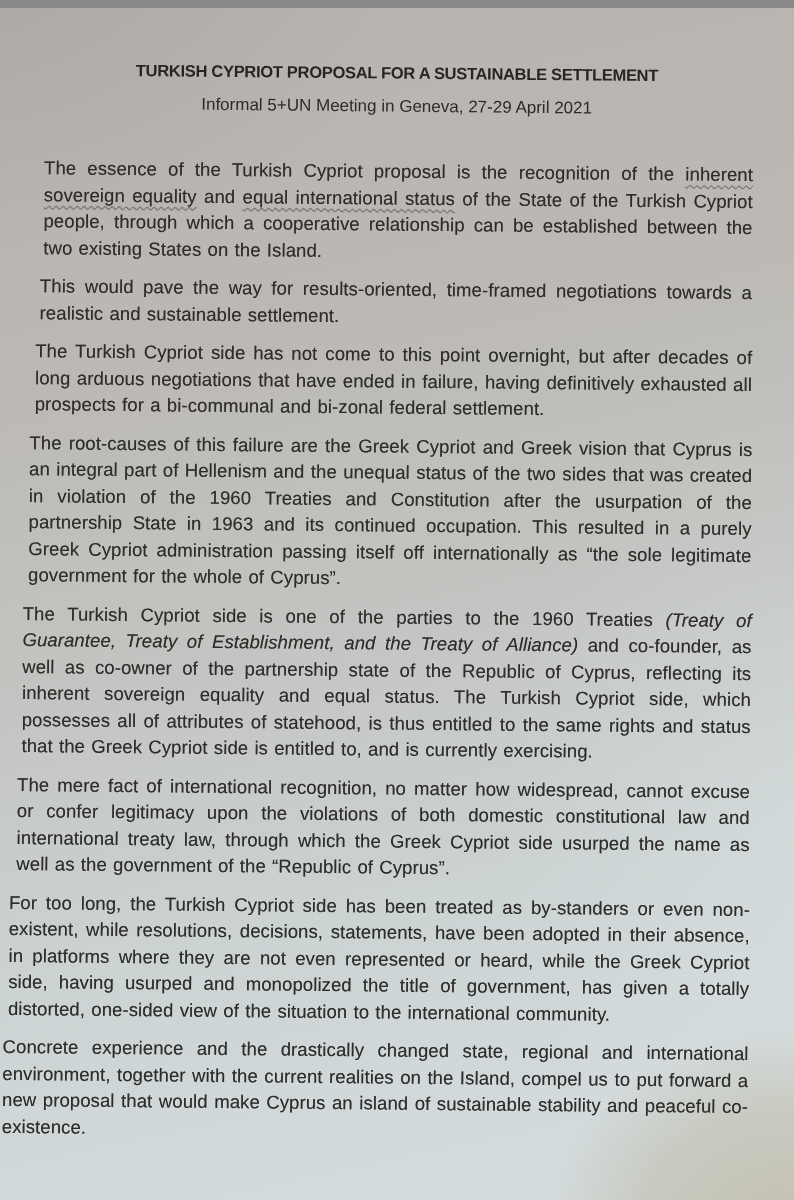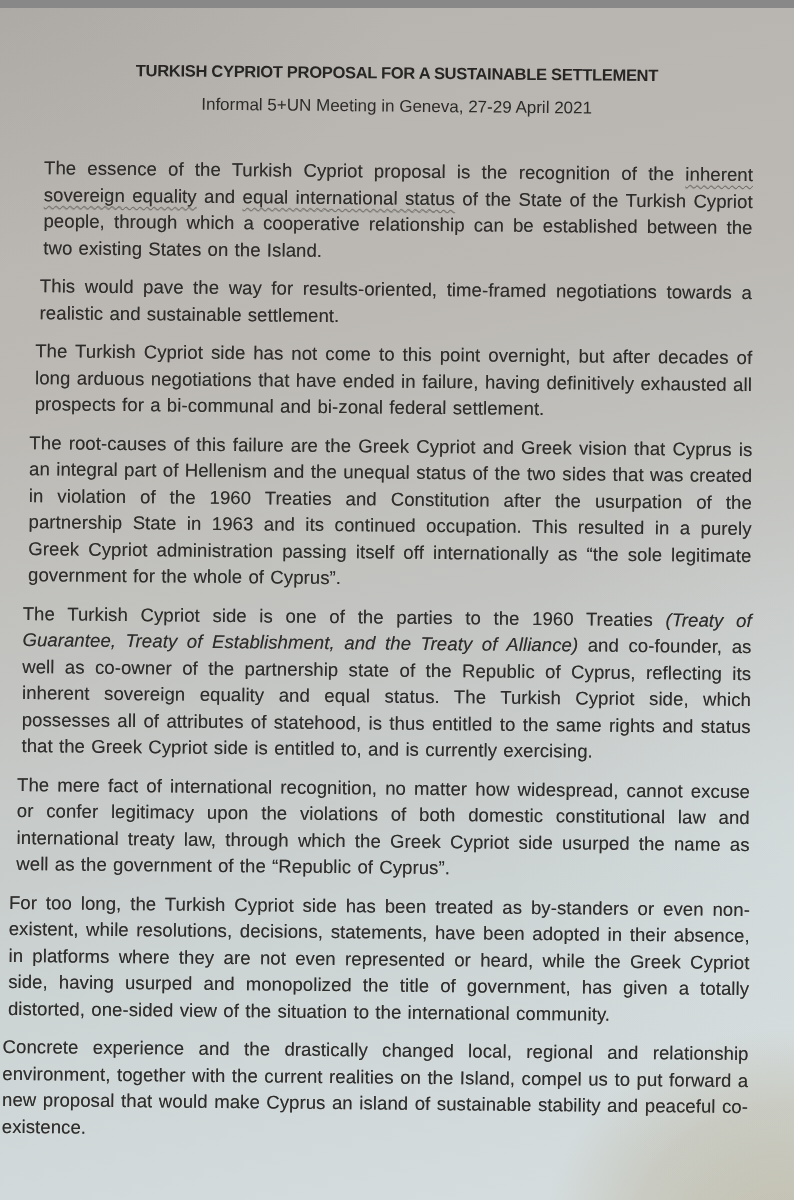--- a/index.html
+++ b/index.html
@@ -80,16 +80,16 @@
     <h1 class="doc-title">TURKISH CYPRIOT PROPOSAL FOR A SUSTAINABLE SETTLEMENT</h1>
     <div class="doc-subtitle">Informal 5+UN Meeting in Geneva, 27-29 April 2021</div>
     <div class="doc-body">
         <p><span class="seg-normal">The essence of the Turkish Cypriot proposal is the recognition of the </span><span class="seg-underline">inherent sovereign equality</span><span class="seg-normal"> and  </span><span class="seg-underline">equal international status</span><span class="seg-normal"> of the State of the Turkish Cypriot people, through which a cooperative relationship can be established between the two existing States on the Island.</span></p>
         <p><span class="seg-normal">This would pave the way for results-oriented, time-framed negotiations towards a realistic and sustainable settlement.</span></p>
         <p><span class="seg-normal">The Turkish Cypriot side has not come to this point overnight, but after decades of long arduous negotiations that have ended in failure, having definitively exhausted all prospects for a bi-communal and bi-zonal federal settlement.</span></p>
         <p><span class="seg-normal">The root-causes of this failure are the Greek Cypriot and Greek vision that Cyprus is an integral part of Hellenism and the unequal status of the two sides that was created in violation of the 1960 Treaties and Constitution after the usurpation of the partnership State in 1963 and its continued occupation. This resulted in a purely Greek Cypriot administration passing itself off internationally as “the sole legitimate government for the whole of Cyprus”.</span></p>
         <p><span class="seg-normal">The Turkish Cypriot side is one of the parties to the 1960 Treaties </span><span class="seg-italic">(Treaty of Guarantee, Treaty of Establishment, and the Treaty of Alliance)</span><span class="seg-normal"> and co-founder, as well as co-owner of the partnership state of the Republic of Cyprus, reflecting its inherent sovereign equality and equal status. The Turkish Cypriot side, which possesses all of attributes of statehood, is thus entitled to the same rights and status that the Greek Cypriot side is entitled to, and is currently exercising.</span></p>
         <p><span class="seg-normal">The mere fact of international recognition, no matter how widespread, cannot excuse or confer legitimacy upon the violations of both domestic constitutional law and international treaty law, through which the Greek Cypriot side usurped the name as well as the government of the “Republic of Cyprus”.</span></p>
         <p><span class="seg-normal">For too long, the Turkish Cypriot side has been treated as by-standers or even  non-existent, while resolutions, decisions, statements, have been adopted in their absence, in platforms where they are not even represented or heard, while the Greek Cypriot side, having usurped and monopolized the title of government, has  given a totally distorted, one-sided view of the situation to the international community.</span></p>
-        <p><span class="seg-normal">Concrete experience and the drastically changed local, regional and relationship environment, together with the current realities on the Island, compel us to put forward a new proposal that would make Cyprus an island of sustainable stability and peaceful co-existence.</span></p>
+        <p><span class="seg-normal">Concrete experience and the drastically changed state, regional and international environment, together with the current realities on the Island, compel us to put forward a new proposal that would make Cyprus an island of sustainable stability and peaceful co-existence.</span></p>
       </div>
   </div>
 </div>
 
 </body></html>

